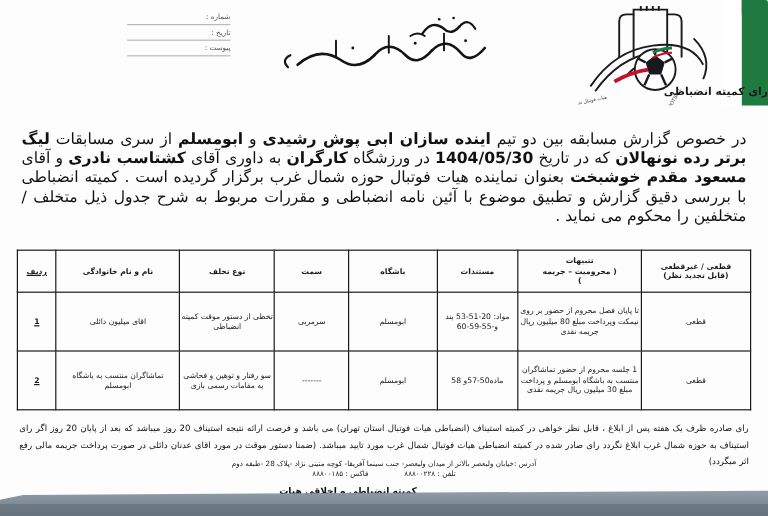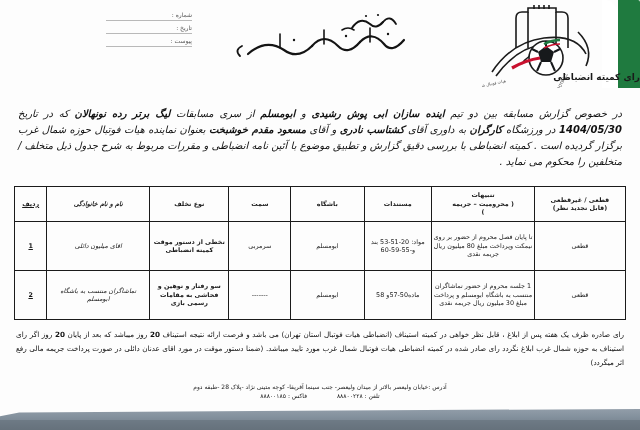--- a/index.html
+++ b/index.html
@@ -56,54 +56,53 @@
     border-bottom:1px solid #b9b9b9;padding-bottom:1px;margin-bottom:2px;
     white-space:nowrap;
   }
   .doc-title{
     position:absolute;top:72px;left:0;right:0;
     text-align:right;font-size:9px;font-weight:bold;letter-spacing:.2px;
   }
   
   .body-wrap{padding:4px 18px 0 18px;}
   .para{
-    font-size:10px;line-height:16px;text-align:justify;
+    font-size:13px;line-height:16px;text-align:justify;
     color:#111;
-    font-style:italic;
   }
   .para b{font-weight:bold;}
   
   .table-wrap{padding:6px 14px 0 14px;}
   table.verdict{
     width:100%;border-collapse:collapse;table-layout:fixed;
     border:1.6px solid #1b1b1b;
   }
   table.verdict th,table.verdict td{
     border:1.2px solid #1b1b1b;
     font-size:6.4px;line-height:8.4px;
     text-align:center;vertical-align:middle;
     padding:2px 1px;
   }
   table.verdict th{font-weight:bold;height:30px;}
   table.verdict td{height:44px;}
   td.idx{font-weight:bold;font-size:7px;}
   .c-idx{width:5%;text-decoration:underline;}
-  .c-name{width:17%;font-style:italic;}
-  .c-viol{width:13%;font-weight:bold;}
+  .c-name{width:17%;}
+  .c-viol{width:13%;}
   .c-post{width:10%;}
   .c-club{width:12%;}
   .c-docs{width:11%;}
   .c-pun{width:17%;}
   .c-final{width:15%;}
   
   .note{
     padding:8px 16px 0 16px;
     font-size:7.2px;line-height:14px;text-align:justify;color:#111;
   }
-  .note b{font-weight:bold;margin-top:24px;}
+  .note b{font-weight:normal;margin-top:24px;}
   
   .sign{
     margin-top:12px;text-align:center;
     font-size:7.6px;line-height:12px;font-weight:bold;color:#111;
     padding-right:60px;
   }
   
   .address{
     position:absolute;left:0;right:0;bottom:30px;
     text-align:center;font-size:6px;line-height:9px;color:#222;
@@ -234,20 +233,21 @@
           </tr>
         </tbody>
     </table>
   </div>
 
   <div class="note">
     <p id="appeal-paragraph" style="margin:0"><span>رای صادره ظرف یک هفته پس از ابلاغ ، قابل نظر خواهی در کمیته استیناف (انضباطی هیات فوتبال استان تهران) می باشد و فرصت ارائه نتیجه استیناف </span><b>20</b><span> روز میباشد که بعد از پایان </span><b>20</b><span> روز اگر رای استیناف به حوزه شمال غرب ابلاغ نگردد رای صادر شده در کمیته انضباطی هیات فوتبال شمال غرب مورد تایید میباشد.</span><span>    (ضمنا دستور موقت در مورد اقای عدنان دائلی در صورت پرداخت جریمه مالی رفع اثر میگردد)</span></p>
   </div>
 
   <div class="sign">
+    <div>کمیته انضباطی و اخلاقی هیات</div>
   </div>
 
   <div class="address">
     <div>آدرس :خیابان ولیعصر بالاتر از میدان ولیعصر- جنب سینما آفریقا- کوچه متینی نژاد -پلاک 28 -طبقه دوم</div>
     <div class="line2">
       <span>تلفن : ۸۸۸۰۰۲۲۸</span>
       <span class="sep"></span>
       <span>فاکس : ۸۸۸۰۰۱۸۵</span>
     </div>
   </div>

